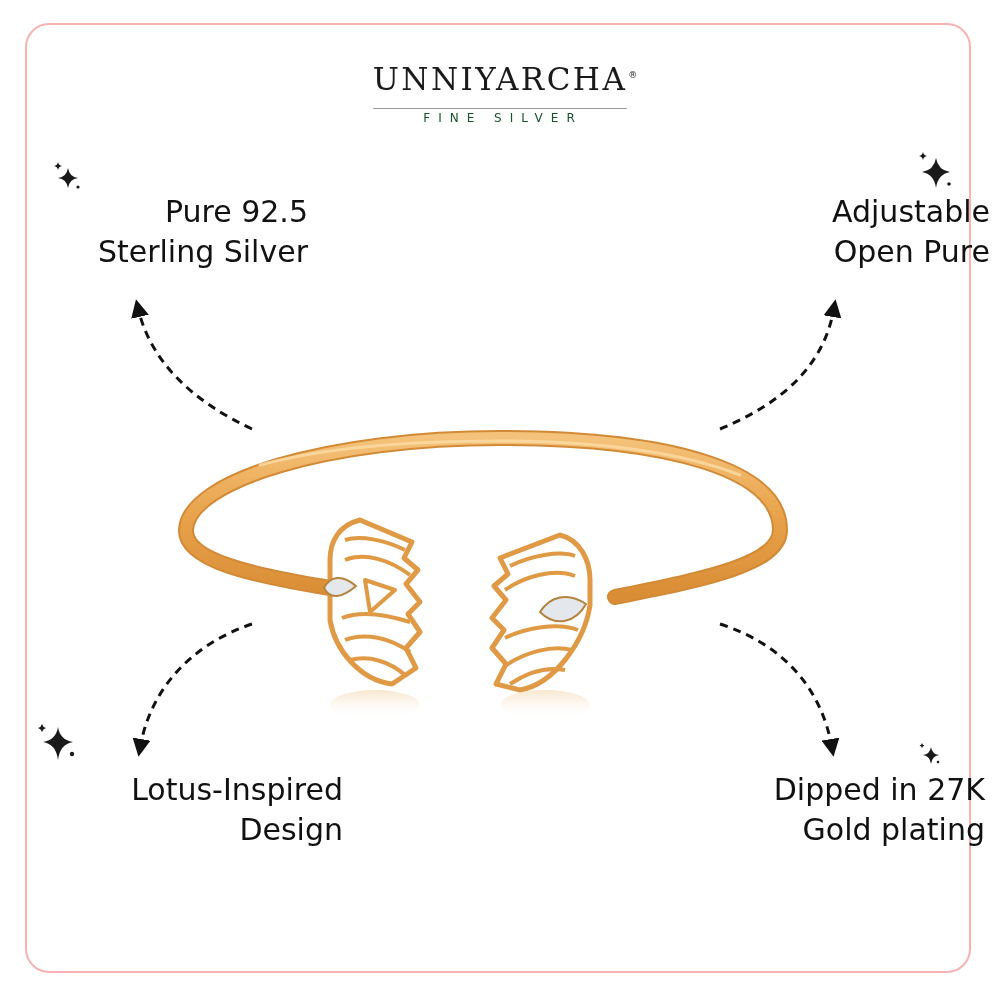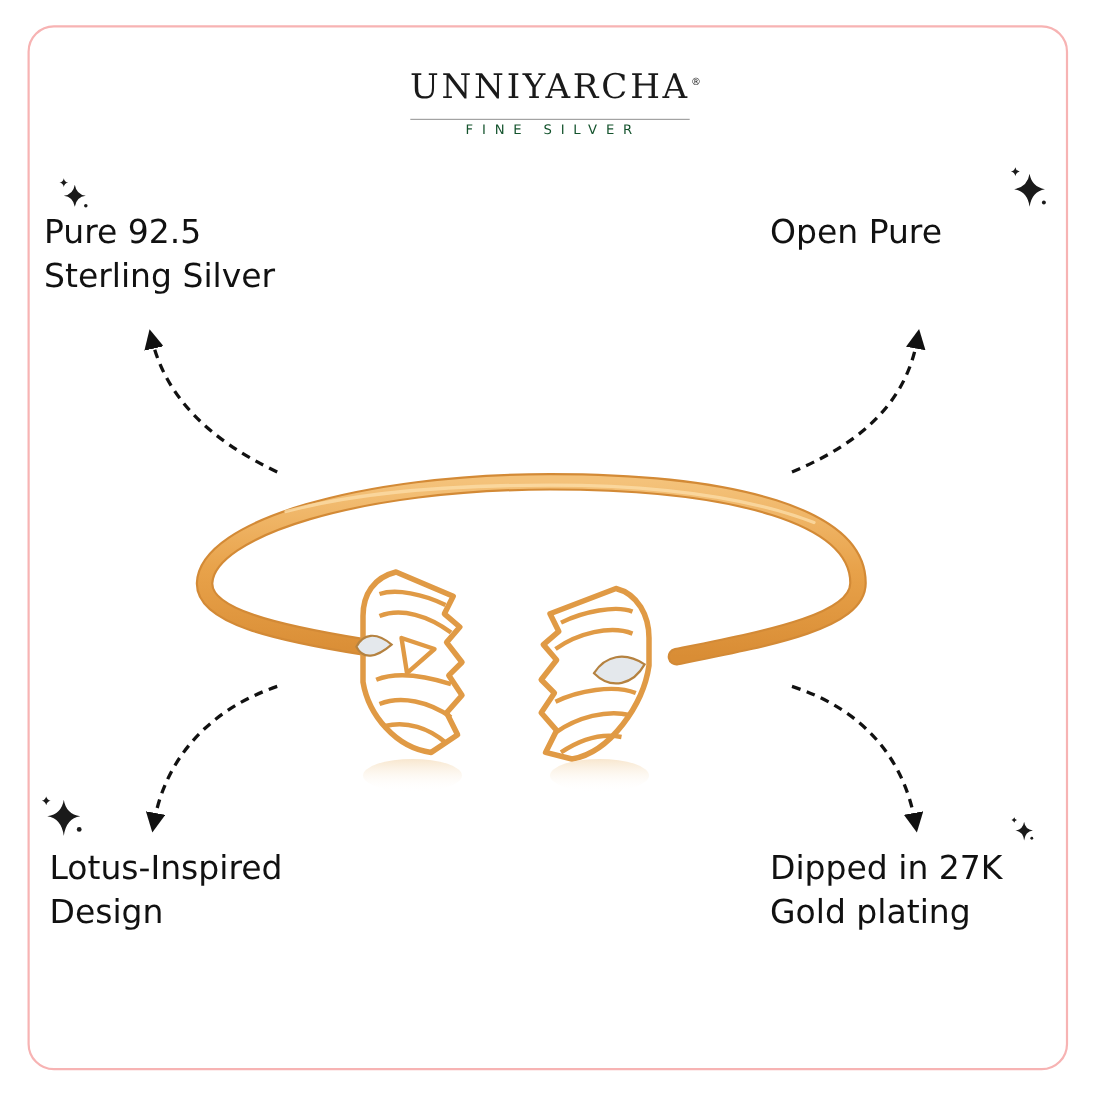--- a/index.html
+++ b/index.html
@@ -2,21 +2,21 @@
 <html><head>
 <meta charset="utf-8">
 <style>
   html, body { margin:0; padding:0; background:#ffffff; }
   body { width:1000px; height:1000px; position:relative; overflow:hidden; font-family:"DejaVu Sans", sans-serif; }
   .frame { position:absolute; left:25px; top:23px; width:946px; height:950px; border:2.5px solid #f7b3b3; border-radius:24px; box-sizing:border-box; background:#ffffff; }
   .brand { position:absolute; left:0; width:1000px; top:62px; text-align:center; }
   .brand-name { font-family:"DejaVu Serif", serif; font-size:31px; letter-spacing:2.5px; color:#1a1a1a; display:inline-block; position:relative; line-height:34px; padding-bottom:12px; border-bottom:1.5px solid #9a9a9a; }
   .reg { position:absolute; right:-10px; top:-4px; font-size:9px; font-family:"DejaVu Sans", sans-serif; letter-spacing:0; }
   .brand-sub { font-family:"DejaVu Sans", sans-serif; font-size:12px; letter-spacing:8px; color:#14532d; margin-top:2px; padding-left:6px; }
-  .feature { position:absolute; text-align:left; font-family:"DejaVu Sans", sans-serif; font-size:30px; line-height:40px; color:#111111; white-space:nowrap; }
+  .feature { position:absolute; text-align:right; font-family:"DejaVu Sans", sans-serif; font-size:30px; line-height:40px; color:#111111; white-space:nowrap; }
   .f-tl { left:40px; width:268px; top:192px; }
   .f-tr { left:700px; width:290px; top:192px; }
   .f-bl { left:45px; width:298px; top:770px; }
   .f-br { left:700px; width:285px; top:770px; }
   .sparkle { position:absolute; }
   svg.overlay { position:absolute; left:0; top:0; }
 </style>
 </head>
 <body>
 
@@ -25,20 +25,21 @@
 <div class="brand">
   <div class="brand-name"><span>UNNIYARCHA</span><span class="reg">®</span></div>
   <div class="brand-sub">FINE SILVER</div>
 </div>
 
 <div class="feature f-tl">
   <div>Pure 92.5</div>
   <div>Sterling Silver</div>
 </div>
 <div class="feature f-tr">
+  <div>Adjustable</div>
   <div>Open Pure</div>
 </div>
 <div class="feature f-bl">
   <div>Lotus-Inspired</div>
   <div>Design</div>
 </div>
 <div class="feature f-br">
   <div>Dipped in 27K</div>
   <div>Gold plating</div>
 </div>

